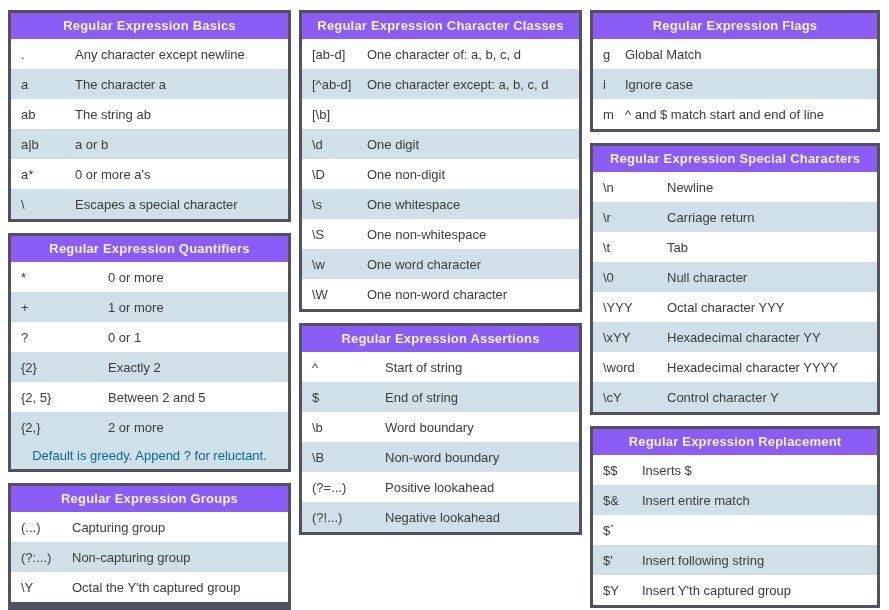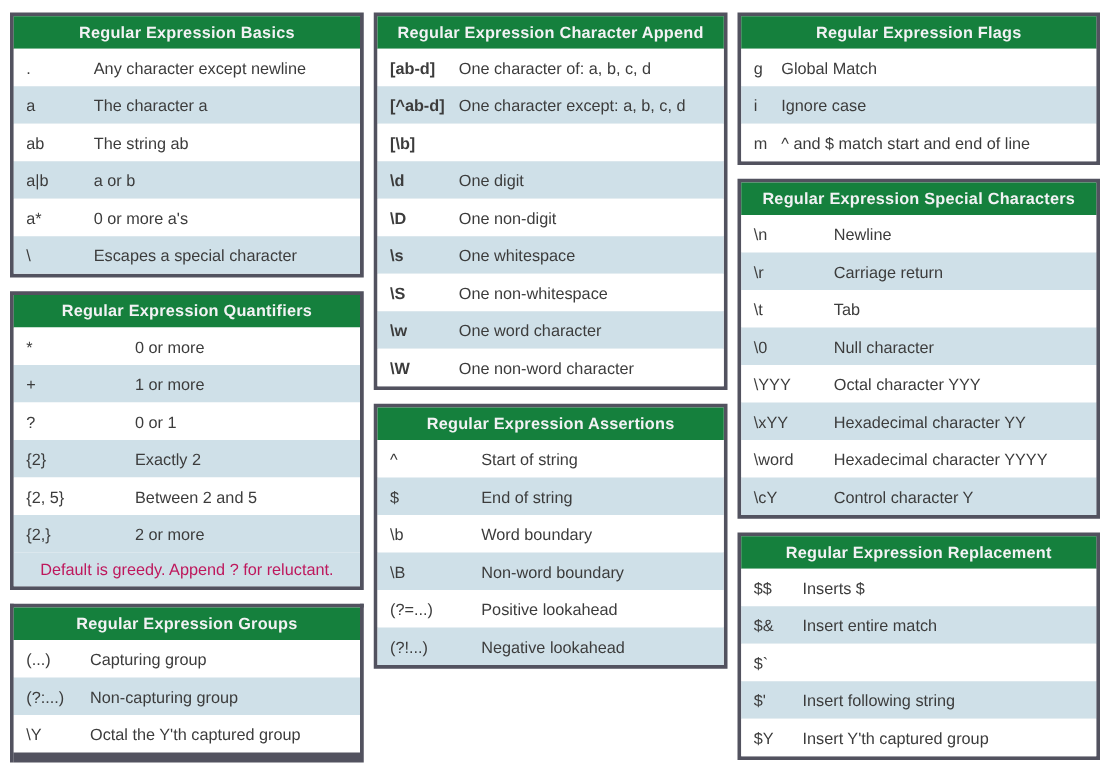--- a/index.html
+++ b/index.html
@@ -27,21 +27,21 @@
   .col-1, .col-2 { width: 283px; }
   .col-3 { width: 290px; }
 
   .rtable {
     border: 3px solid #52525f;
     background: #ffffff;
     box-sizing: border-box;
     width: 100%;
   }
   .rtable .title {
-    background: #15803d;
+    background: #8b5cf6;
     color: #f2f2f4;
     font-size: 13px;
     font-weight: bold;
     text-align: center;
     height: 26px;
     line-height: 26px;
     letter-spacing: 0.2px;
   }
   .row {
     display: flex;
@@ -57,37 +57,37 @@
     padding-left: 10px;
     flex: 0 0 auto;
     white-space: pre;
   }
   .desc {
     flex: 1 1 auto;
     white-space: pre;
   }
   .note {
     background: #cfe0e8;
-    color: #be185d;
+    color: #0369a1;
     font-size: 13px;
     text-align: center;
     height: 27px;
     line-height: 27px;
   }
   .cutbar {
     background: #52525f;
     height: 9px;
   }
   .rtable.cut { border-bottom-width: 0; }
 
   
   .rtable[data-table="basics"]             .sym { flex-basis: 64px; }
   .rtable[data-table="quantifiers"]        .sym { flex-basis: 97px; }
   .rtable[data-table="groups"]             .sym { flex-basis: 61px; }
-  .rtable[data-table="character_classes"]  .sym { flex-basis: 65px; font-weight: bold; }
+  .rtable[data-table="character_classes"]  .sym { flex-basis: 65px; }
   .rtable[data-table="assertions"]         .sym { flex-basis: 83px; }
   .rtable[data-table="flags"]              .sym { flex-basis: 32px; }
   .rtable[data-table="special_characters"] .sym { flex-basis: 74px; }
   .rtable[data-table="replacement"]        .sym { flex-basis: 49px; }
 </style>
 </head>
 <body>
 
 <div class="sheet">
   <div class="col col-1">
@@ -158,21 +158,21 @@
         </div>
         <div class="row">
           <div class="sym">\Y</div>
           <div class="desc">Octal the Y'th captured group</div>
         </div>
         <div class="cutbar"></div>
       </div>
   </div>
   <div class="col col-2">
     <div class="rtable" data-table="character_classes">
-        <div class="title">Regular Expression Character Append</div>
+        <div class="title">Regular Expression Character Classes</div>
         <div class="row">
           <div class="sym">[ab-d]</div>
           <div class="desc">One character of: a, b, c, d</div>
         </div>
         <div class="row alt">
           <div class="sym">[^ab-d]</div>
           <div class="desc">One character except: a, b, c, d</div>
         </div>
         <div class="row">
           <div class="sym">[\b]</div>

